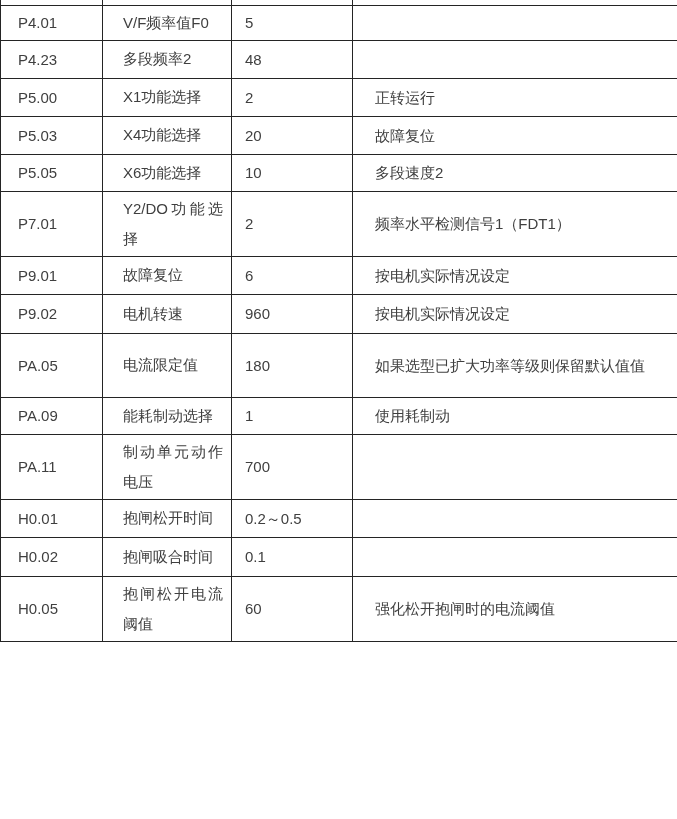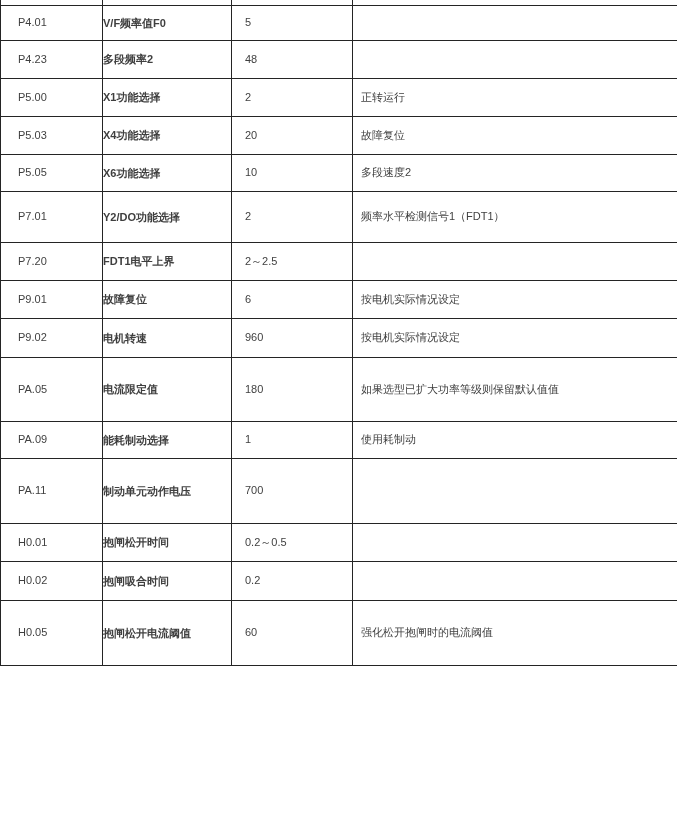--- a/index.html
+++ b/index.html
@@ -6,35 +6,35 @@
     margin: 0;
     padding: 0;
     background: #ffffff;
     width: 677px;
   }
   table {
     border-collapse: collapse;
     table-layout: fixed;
     width: 677px;
     font-family: "Liberation Sans", "DejaVu Sans", sans-serif;
-    font-size: 11px;
+    font-size: 15px;
     color: #3f3f3f;
   }
   td {
     border: 1px solid #242424;
     vertical-align: middle;
     overflow: hidden;
     line-height: 21px;
     padding: 2px 8px 2px 10px;
   }
   
   td.c0 { padding-left: 17px; }
-  td.c1 { padding-left: 0; text-align: justify; line-height: 30px; word-break: break-all; font-weight: bold; }
+  td.c1 { padding-left: 20px; text-align: justify; line-height: 30px; word-break: break-all; }
   td.c2 { padding-left: 13px; }
-  td.c3 { padding-left: 8px; margin-top: 12px; }
+  td.c3 { padding-left: 22px; margin-top: 12px; }
   
   tr           { height: 38px; }
   tr.partial   { height: 5px; }
   tr.partial td{ border-top: none; }
   tr.h34 { height: 34px; }
   tr.h37 { height: 37px; }
   tr.h39 { height: 39px; }
   tr.h51 { height: 51px; }
   tr.h64 { height: 64px; }
   tr.h65 { height: 65px; }
@@ -87,26 +87,20 @@
       <td class="c2">10</td>
       <td class="c3">多段速度2</td>
     </tr>
     <tr class="h51">
       <td class="c0">P7.01</td>
       <td class="c1">Y2/DO功能选择</td>
       <td class="c2">2</td>
       <td class="c3">频率水平检测信号1（FDT1）</td>
     </tr>
     <tr>
-      <td class="c0">P7.20</td>
-      <td class="c1">FDT1电平上界</td>
-      <td class="c2">2～2.5</td>
-      <td class="c3"></td>
-    </tr>
-    <tr>
       <td class="c0">P9.01</td>
       <td class="c1">故障复位</td>
       <td class="c2">6</td>
       <td class="c3">按电机实际情况设定</td>
     </tr>
     <tr class="h39">
       <td class="c0">P9.02</td>
       <td class="c1">电机转速</td>
       <td class="c2">960</td>
       <td class="c3">按电机实际情况设定</td>
@@ -131,21 +125,21 @@
     </tr>
     <tr>
       <td class="c0">H0.01</td>
       <td class="c1">抱闸松开时间</td>
       <td class="c2">0.2～0.5</td>
       <td class="c3"></td>
     </tr>
     <tr class="h39">
       <td class="c0">H0.02</td>
       <td class="c1">抱闸吸合时间</td>
-      <td class="c2">0.2</td>
+      <td class="c2">0.1</td>
       <td class="c3"></td>
     </tr>
     <tr class="h65">
       <td class="c0">H0.05</td>
       <td class="c1">抱闸松开电流阈值</td>
       <td class="c2">60</td>
       <td class="c3">强化松开抱闸时的电流阈值</td>
     </tr>
   </tbody>
 </table>

